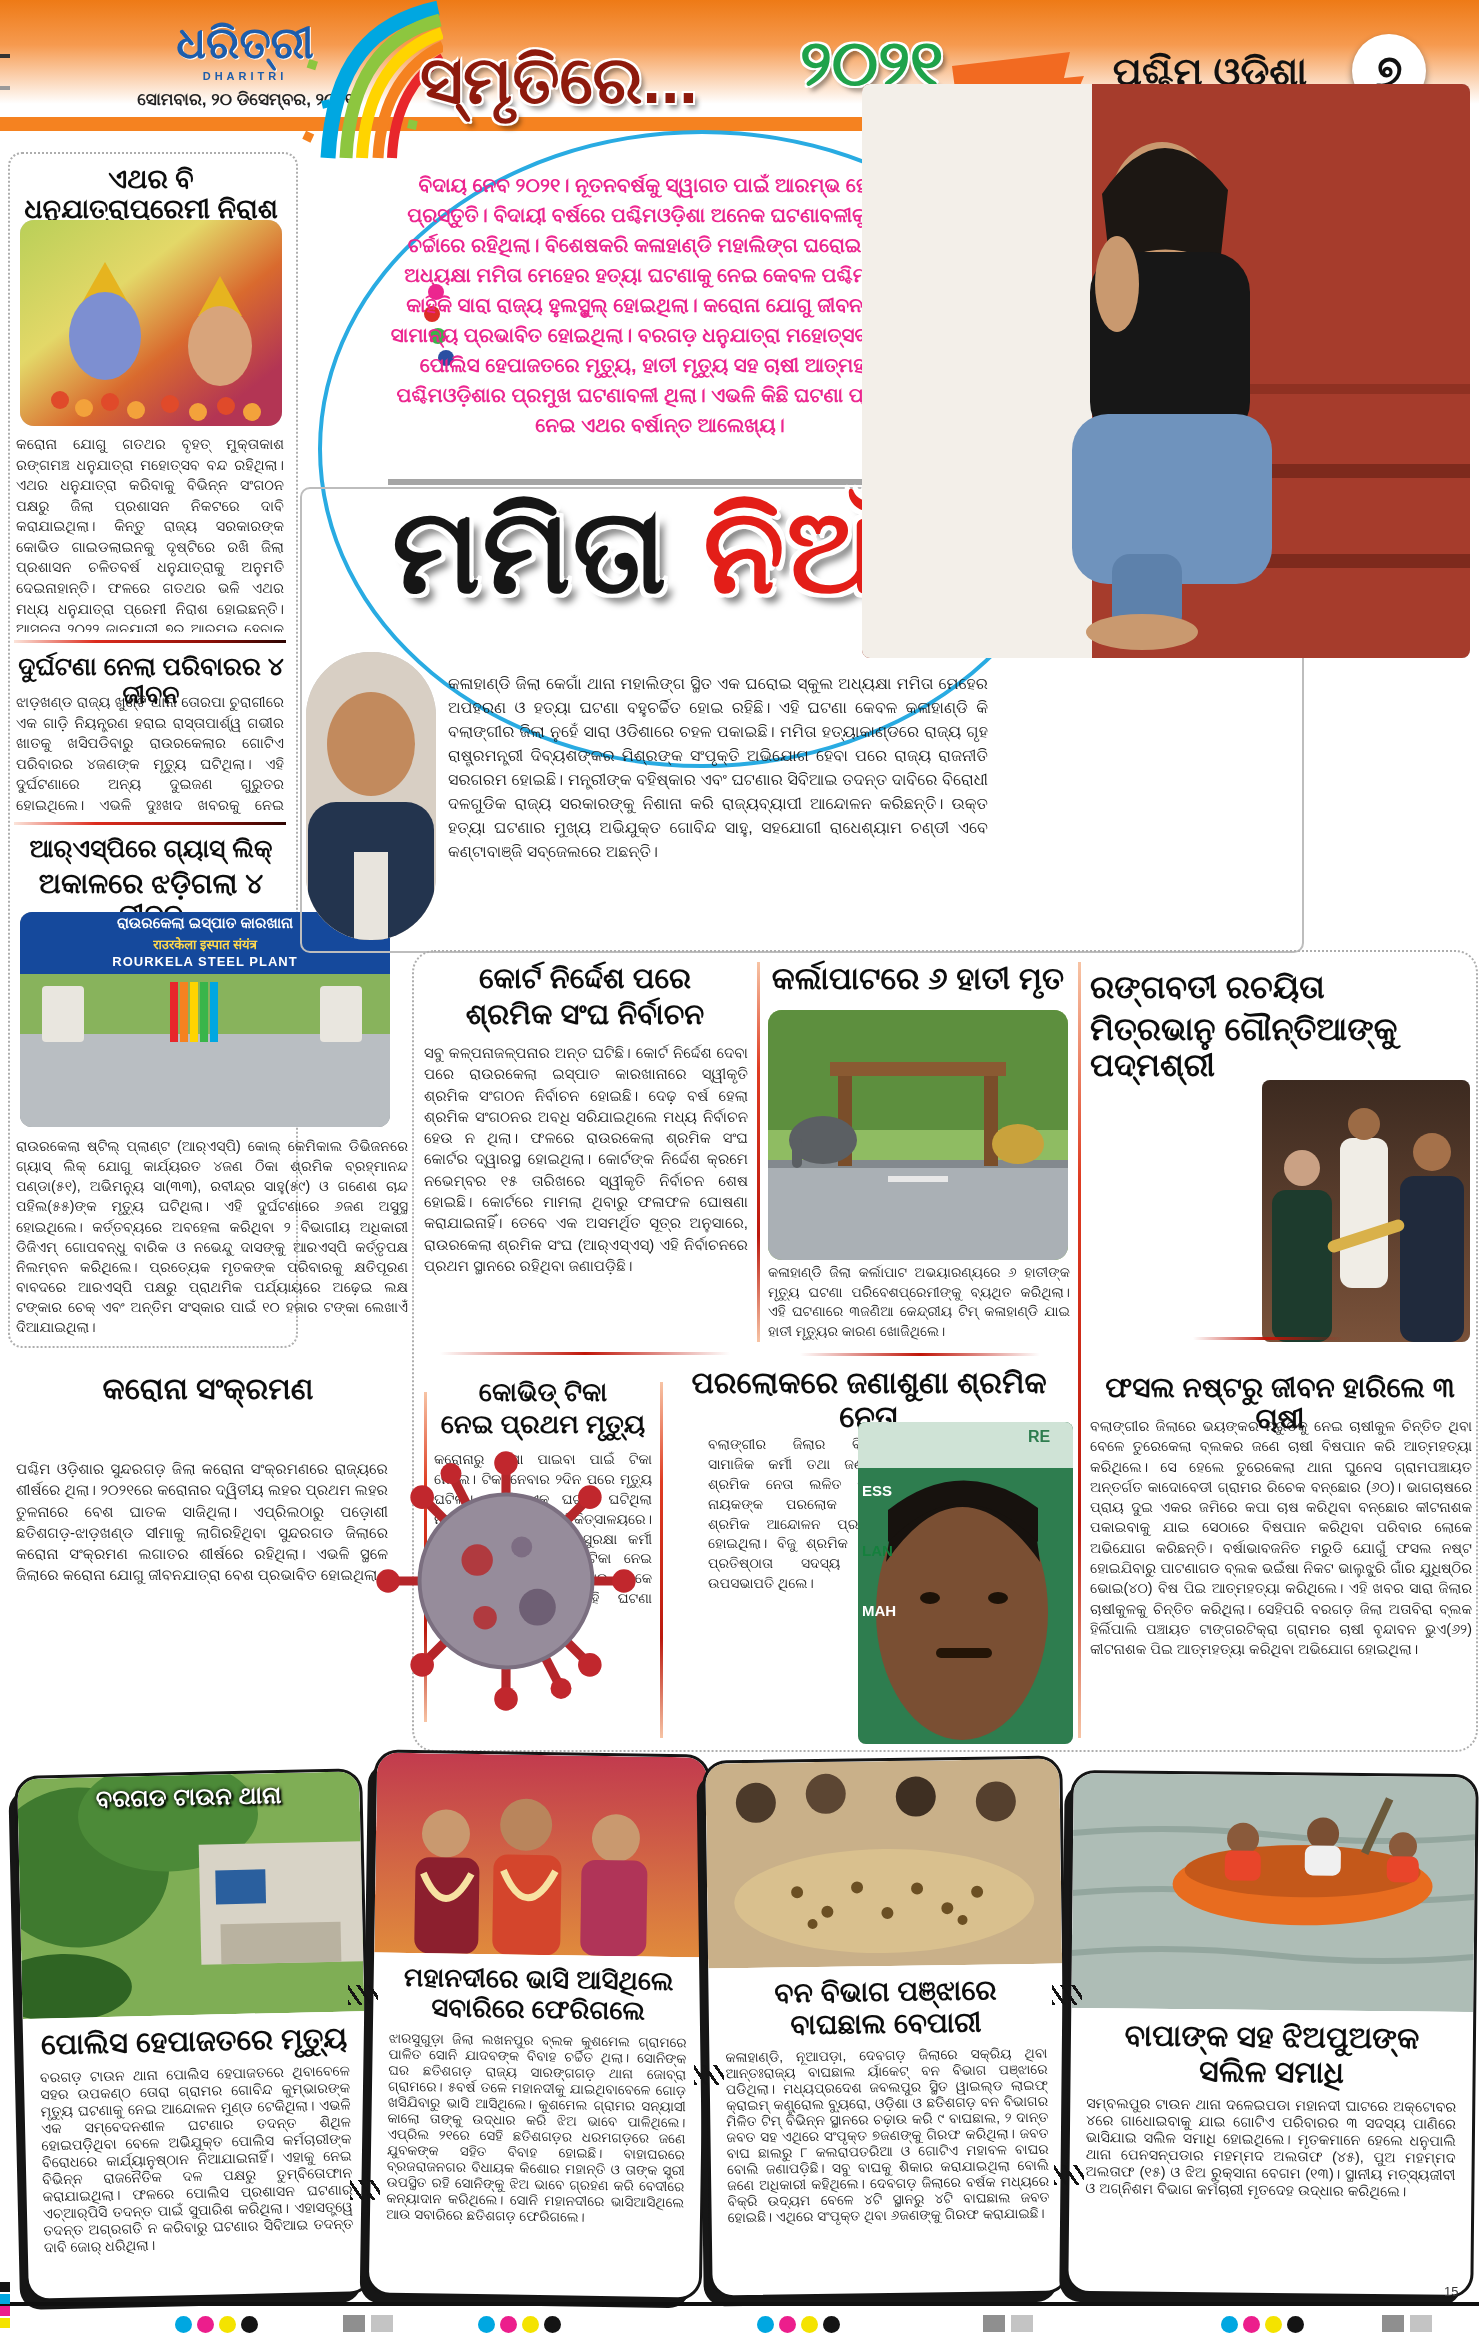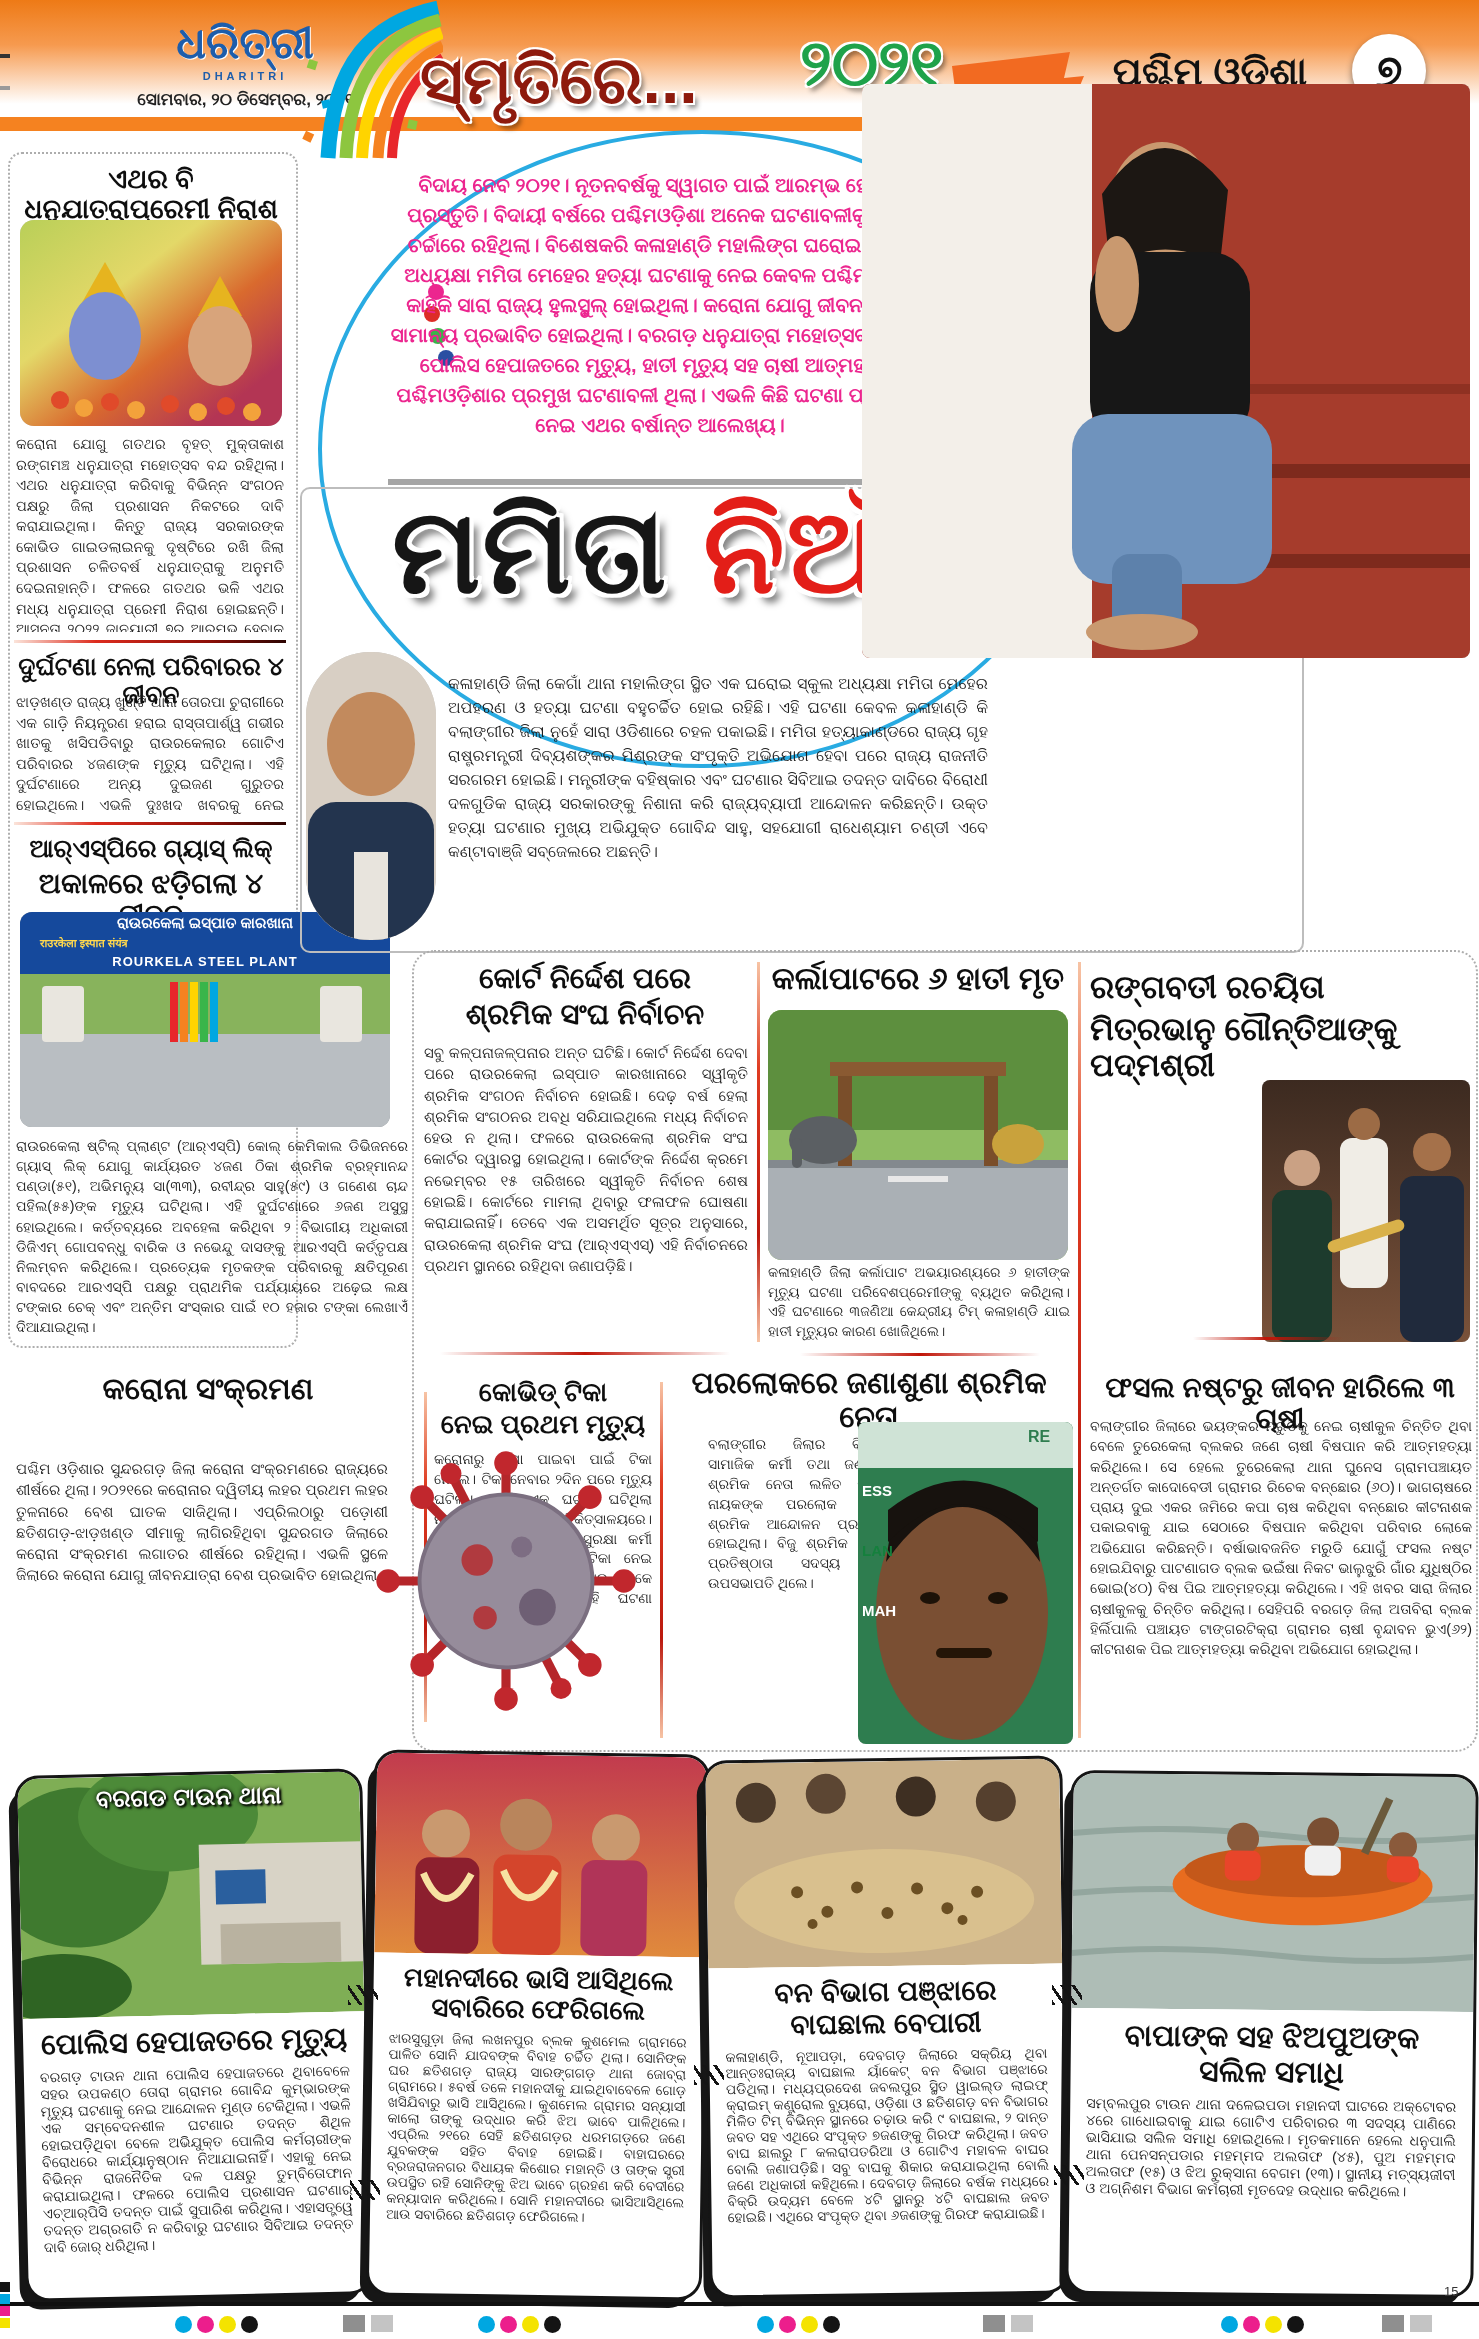--- a/index.html
+++ b/index.html
@@ -142,21 +142,21 @@
       <rect y="122" width="370" height="93" fill="#b9bec2"></rect>
       <rect x="150" y="70" width="8" height="60" fill="#e8272b"></rect>
         <rect x="160" y="70" width="8" height="60" fill="#f58220"></rect>
       <rect x="170" y="70" width="8" height="60" fill="#ffd400"></rect>
         <rect x="180" y="70" width="8" height="60" fill="#39b54a"></rect>
       <rect x="190" y="70" width="8" height="60" fill="#00a7e1"></rect>
       <rect x="22" y="74" width="42" height="56" rx="4" fill="#e9e6df"></rect>
       <rect x="300" y="74" width="42" height="56" rx="4" fill="#e9e6df"></rect>
     </svg>
     <div class="abs" style="left:0;top:2px;width:100%;text-align:center;font-size:15px;font-weight:700;color:#fff;">ରାଉରକେଲା ଇସ୍ପାତ କାରଖାନା</div>
-    <div class="abs" style="left:0;top:23px;width:100%;font-size:11px;font-weight:700;color:#ffd84d;padding-left:20px;">राउरकेला इस्पात संयंत्र</div>
+    <div class="abs" style="left:0;top:23px;width:100%;text-align:center;font-size:13px;font-weight:700;color:#ffd84d;">राउरकेला इस्पात संयंत्र</div>
     <div class="abs" style="left:0;top:42px;width:100%;text-align:center;font-size:13px;font-weight:700;color:#fff;letter-spacing:1px;">ROURKELA STEEL PLANT</div>
   </div>
   <div class="abs bt" style="left:16px;top:1136px;width:392px;height:200px;font-size:14.2px;">ରାଉରକେଲା ଷ୍ଟିଲ୍ ପ୍ଲାଣ୍ଟ (ଆର୍‌ଏସ୍‌ପି) କୋଲ୍ କେମିକାଲ ଡିଭିଜନରେ ଗ୍ୟାସ୍ ଲିକ୍ ଯୋଗୁ କାର୍ଯ୍ୟରତ ୪ଜଣ ଠିକା ଶ୍ରମିକ ବ୍ରହ୍ମାନନ୍ଦ ପଣ୍ଡା(୫୧), ଅଭିମନ୍ୟୁ ସା(୩୩), ରବୀନ୍ଦ୍ର ସାହୁ(୫୯) ଓ ଗଣେଶ ଚାନ୍ଦ ପହିଲ(୫୫)ଙ୍କ ମୃତ୍ୟୁ ଘଟିଥିଲା। ଏହି ଦୁର୍ଘଟଣାରେ ୬ଜଣ ଅସୁସ୍ଥ ହୋଇଥିଲେ। କର୍ତ୍ତବ୍ୟରେ ଅବହେଳା କରିଥିବା ୨ ବିଭାଗୀୟ ଅଧିକାରୀ ଡିଜିଏମ୍ ଗୋପବନ୍ଧୁ ବାରିକ ଓ ନଭେନ୍ଦୁ ଦାସଙ୍କୁ ଆରଏସ୍‌ପି କର୍ତ୍ତୃପକ୍ଷ ନିଲମ୍ବନ କରିଥିଲେ। ପ୍ରତ୍ୟେକ ମୃତକଙ୍କ ପରିବାରକୁ କ୍ଷତିପୂରଣ ବାବଦରେ ଆରଏସ୍‌ପି ପକ୍ଷରୁ ପ୍ରାଥମିକ ପର୍ଯ୍ୟାୟରେ ଅଢ଼େଇ ଲକ୍ଷ ଟଙ୍କାର ଚେକ୍ ଏବଂ ଅନ୍ତିମ ସଂସ୍କାର ପାଇଁ ୧୦ ହଜାର ଟଙ୍କା ଲେଖାଏଁ ଦିଆଯାଇଥିଲା।</div>
 
   <div class="abs" style="left:388px;top:479px;width:912px;height:6px;background:#a5a5a5;"></div>
   <div class="abs" style="left:300px;top:487px;width:1000px;height:462px;border:2px solid #bdbdbd;border-radius:10px;"></div>
 
   <div class="abs" style="left:392px;top:492px;width:780px;font-size:118px;font-weight:800;letter-spacing:2px;line-height:1;white-space:nowrap;">
     <span style="color:#161616;text-shadow:-4px -4px 0 #fff,4px -4px 0 #fff,-4px 4px 0 #fff,4px 4px 0 #fff,8px 9px 7px rgba(0,0,0,.5);">ମମିତା</span>
     <span style="color:#e31e18;text-shadow:-4px -4px 0 #fff,4px -4px 0 #fff,-4px 4px 0 #fff,4px 4px 0 #fff,8px 9px 7px rgba(0,0,0,.5);">ନିଆଁ</span>

